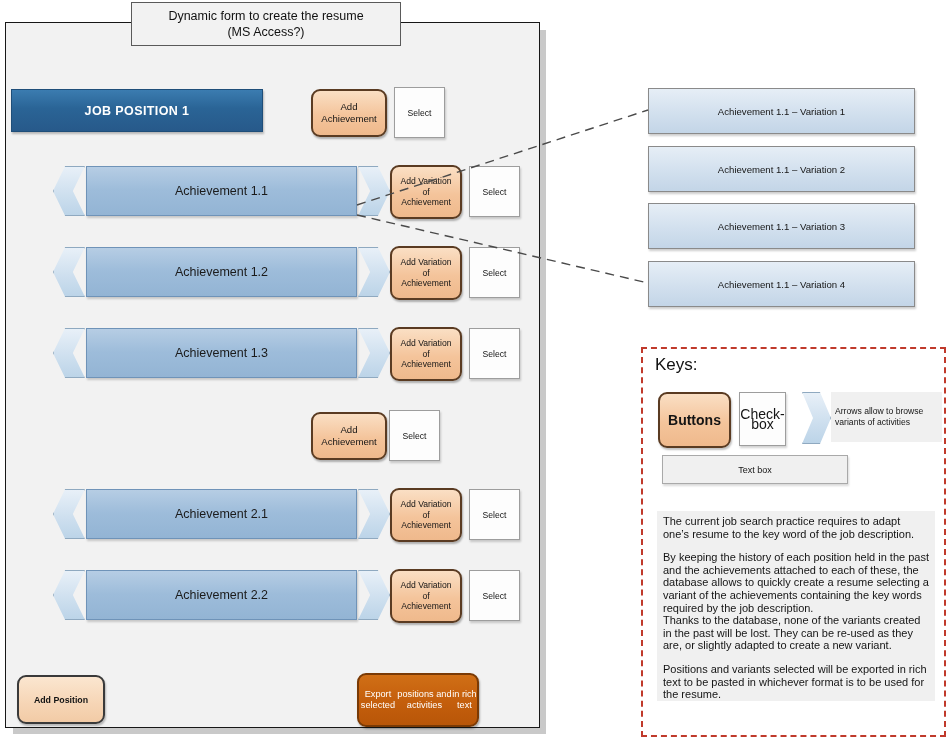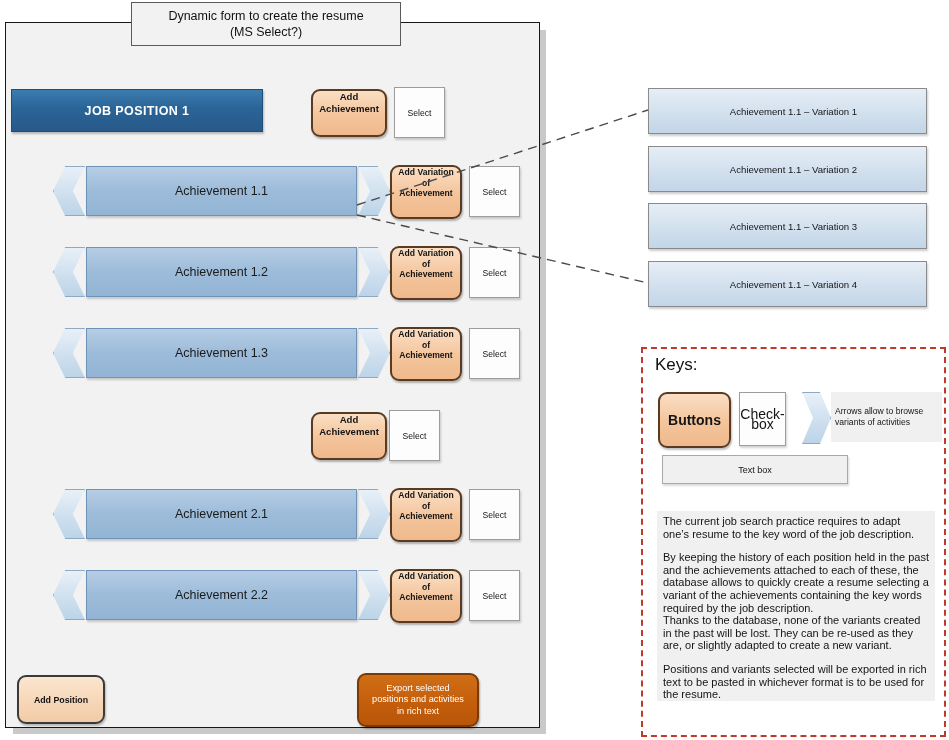--- a/index.html
+++ b/index.html
@@ -56,22 +56,22 @@
     display:flex;align-items:center;justify-content:center;
     font-size:12.5px;color:#1b1b1b;
     box-shadow:1px 2px 2px rgba(0,0,0,.18);
   }
 
   
   .btn-peach{
     position:absolute;
     background:linear-gradient(180deg,#fadfc4 0%,#f4c49b 55%,#efb98c 100%);
     border:2px solid #5a3b22;border-radius:9px;
-    display:flex;justify-content:center;text-align:center;
-    font-size:8.6px;line-height:10.5px;color:#141414;font-weight:bold;
+    display:flex;align-items:center;justify-content:center;text-align:center;
+    font-size:8.6px;line-height:10.5px;color:#141414;font-weight:normal;
     box-shadow:1px 2px 2px rgba(0,0,0,.28);
   }
   .btn-peach.big{font-size:9.6px;line-height:12px;}
   .btn-peach span{display:block;}
 
   
   .checkbox{
     position:absolute;width:49px;height:49px;
     background:#fdfdfd;border:1px solid #9d9d9d;
     display:flex;align-items:center;justify-content:center;
@@ -86,35 +86,34 @@
     border:2px solid #3a3a3a;border-radius:9px;
     display:flex;align-items:center;justify-content:center;
     font-size:8.8px;font-weight:bold;color:#141414;
     box-shadow:1px 2px 2px rgba(0,0,0,.25);
     text-align:center;
   }
   #export-btn{
     position:absolute;left:351px;top:650px;width:118px;height:50px;
     background:linear-gradient(180deg,#d06f16 0%,#c45e0c 55%,#b85608 100%);
     border:2px solid #7a3a05;border-radius:9px;
-    display:flex;flex-direction:column;align-items:center;justify-content:center;
+    display:flex;flex-direction:row;align-items:center;justify-content:center;
     font-size:9.2px;line-height:11.5px;color:#ffffff;text-align:center;
     box-shadow:1px 2px 2px rgba(0,0,0,.3);
   }
   #export-btn span{display:block;}
 
   
   .var-box{
     position:absolute;left:648px;width:265px;height:44px;
     background:linear-gradient(180deg,#e6eef6 0%,#d2e0ee 55%,#c3d5e7 100%);
     border:1px solid #8a8a8a;
     display:flex;align-items:center;justify-content:center;
     font-size:9.6px;color:#151515;
     box-shadow:1px 2px 2px rgba(0,0,0,.2);
-    padding-left:12px;
   }
 
   
   #connectors{position:absolute;left:0;top:0;width:949px;height:740px;z-index:5;
               pointer-events:none;}
 
   
   #keys-panel{
     position:absolute;left:641px;top:347px;width:301px;height:386px;
     border:2px dashed #c0392b;background:transparent;
@@ -173,21 +172,21 @@
   <div id="form-panel-shadow"></div>
 
   <svg id="connectors">
     <line x1="357" y1="205" x2="648" y2="110" stroke="#4a4a4a" stroke-width="1.4" stroke-dasharray="9,6"></line>
     <line x1="357" y1="215" x2="648" y2="283" stroke="#4a4a4a" stroke-width="1.4" stroke-dasharray="9,6"></line>
     <line x1="129" y1="22" x2="129" y2="22" stroke="#4a4a4a" stroke-width="1"></line>
   </svg>
 
   <div id="title-callout">
     <span>Dynamic form to create the resume</span>
-    <span>(MS Select?)</span>
+    <span>(MS Access?)</span>
   </div>
 
   <div id="form-panel">
 
     <div class="job-bar" style="top:66px;">JOB POSITION 1</div>
     <div class="btn-peach big" style="left:305px;top:66px;width:72px;height:44px;">
       <div>
         <span>Add</span>
         <span>Achievement</span>
       </div>

